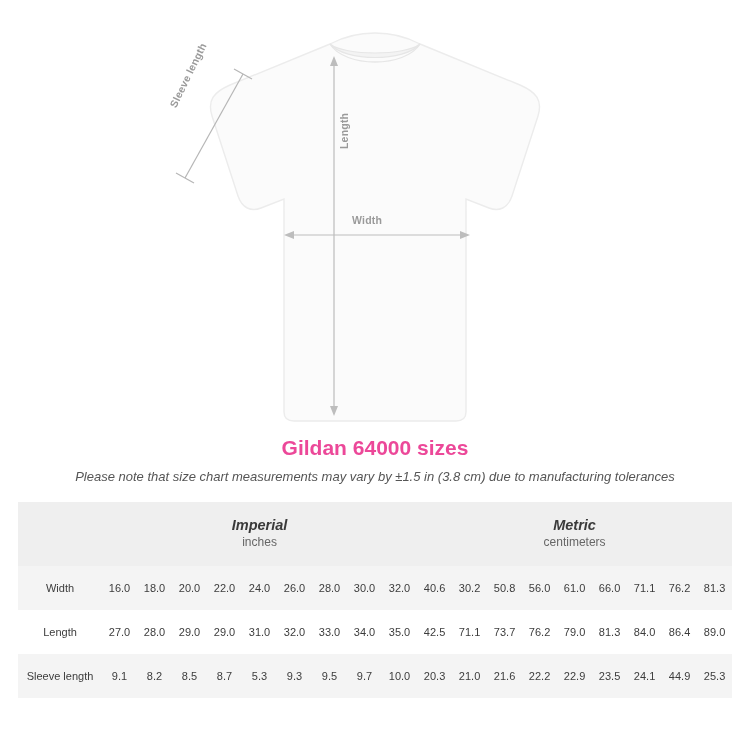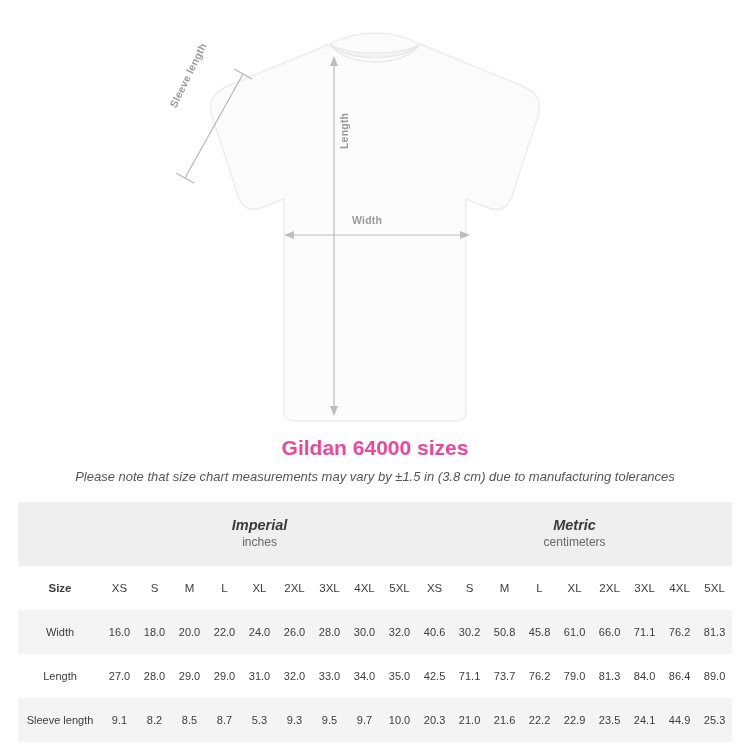--- a/index.html
+++ b/index.html
@@ -218,57 +218,36 @@
           <td colspan="9">
             <span class="group-name">Imperial</span>
             <span class="group-unit">inches</span>
           </td>
           <td colspan="9">
             <span class="group-name">Metric</span>
             <span class="group-unit">centimeters</span>
           </td>
         </tr>
 
-        <tr class="header-row">
-          <td class="rowlabel">Size</td>
-          <td>XS</td>
-          <td>S</td>
-          <td>M</td>
-          <td>L</td>
-          <td>XL</td>
-          <td>2XL</td>
-          <td>3XL</td>
-          <td>4XL</td>
-          <td>5XL</td>
-          <td>XS</td>
-          <td>S</td>
-          <td>M</td>
-          <td>L</td>
-          <td>XL</td>
-          <td>2XL</td>
-          <td>3XL</td>
-          <td>4XL</td>
-          <td>5XL</td>
-        </tr>
 
         <tr class="data-row alt">
           <td class="rowlabel">Width</td>
           <td>16.0</td>
           <td>18.0</td>
           <td>20.0</td>
           <td>22.0</td>
           <td>24.0</td>
           <td>26.0</td>
           <td>28.0</td>
           <td>30.0</td>
           <td>32.0</td>
           <td>40.6</td>
           <td>30.2</td>
           <td>50.8</td>
-          <td>45.8</td>
+          <td>56.0</td>
           <td>61.0</td>
           <td>66.0</td>
           <td>71.1</td>
           <td>76.2</td>
           <td>81.3</td>
         </tr>
 
         <tr class="data-row">
           <td class="rowlabel">Length</td>
           <td>27.0</td>

